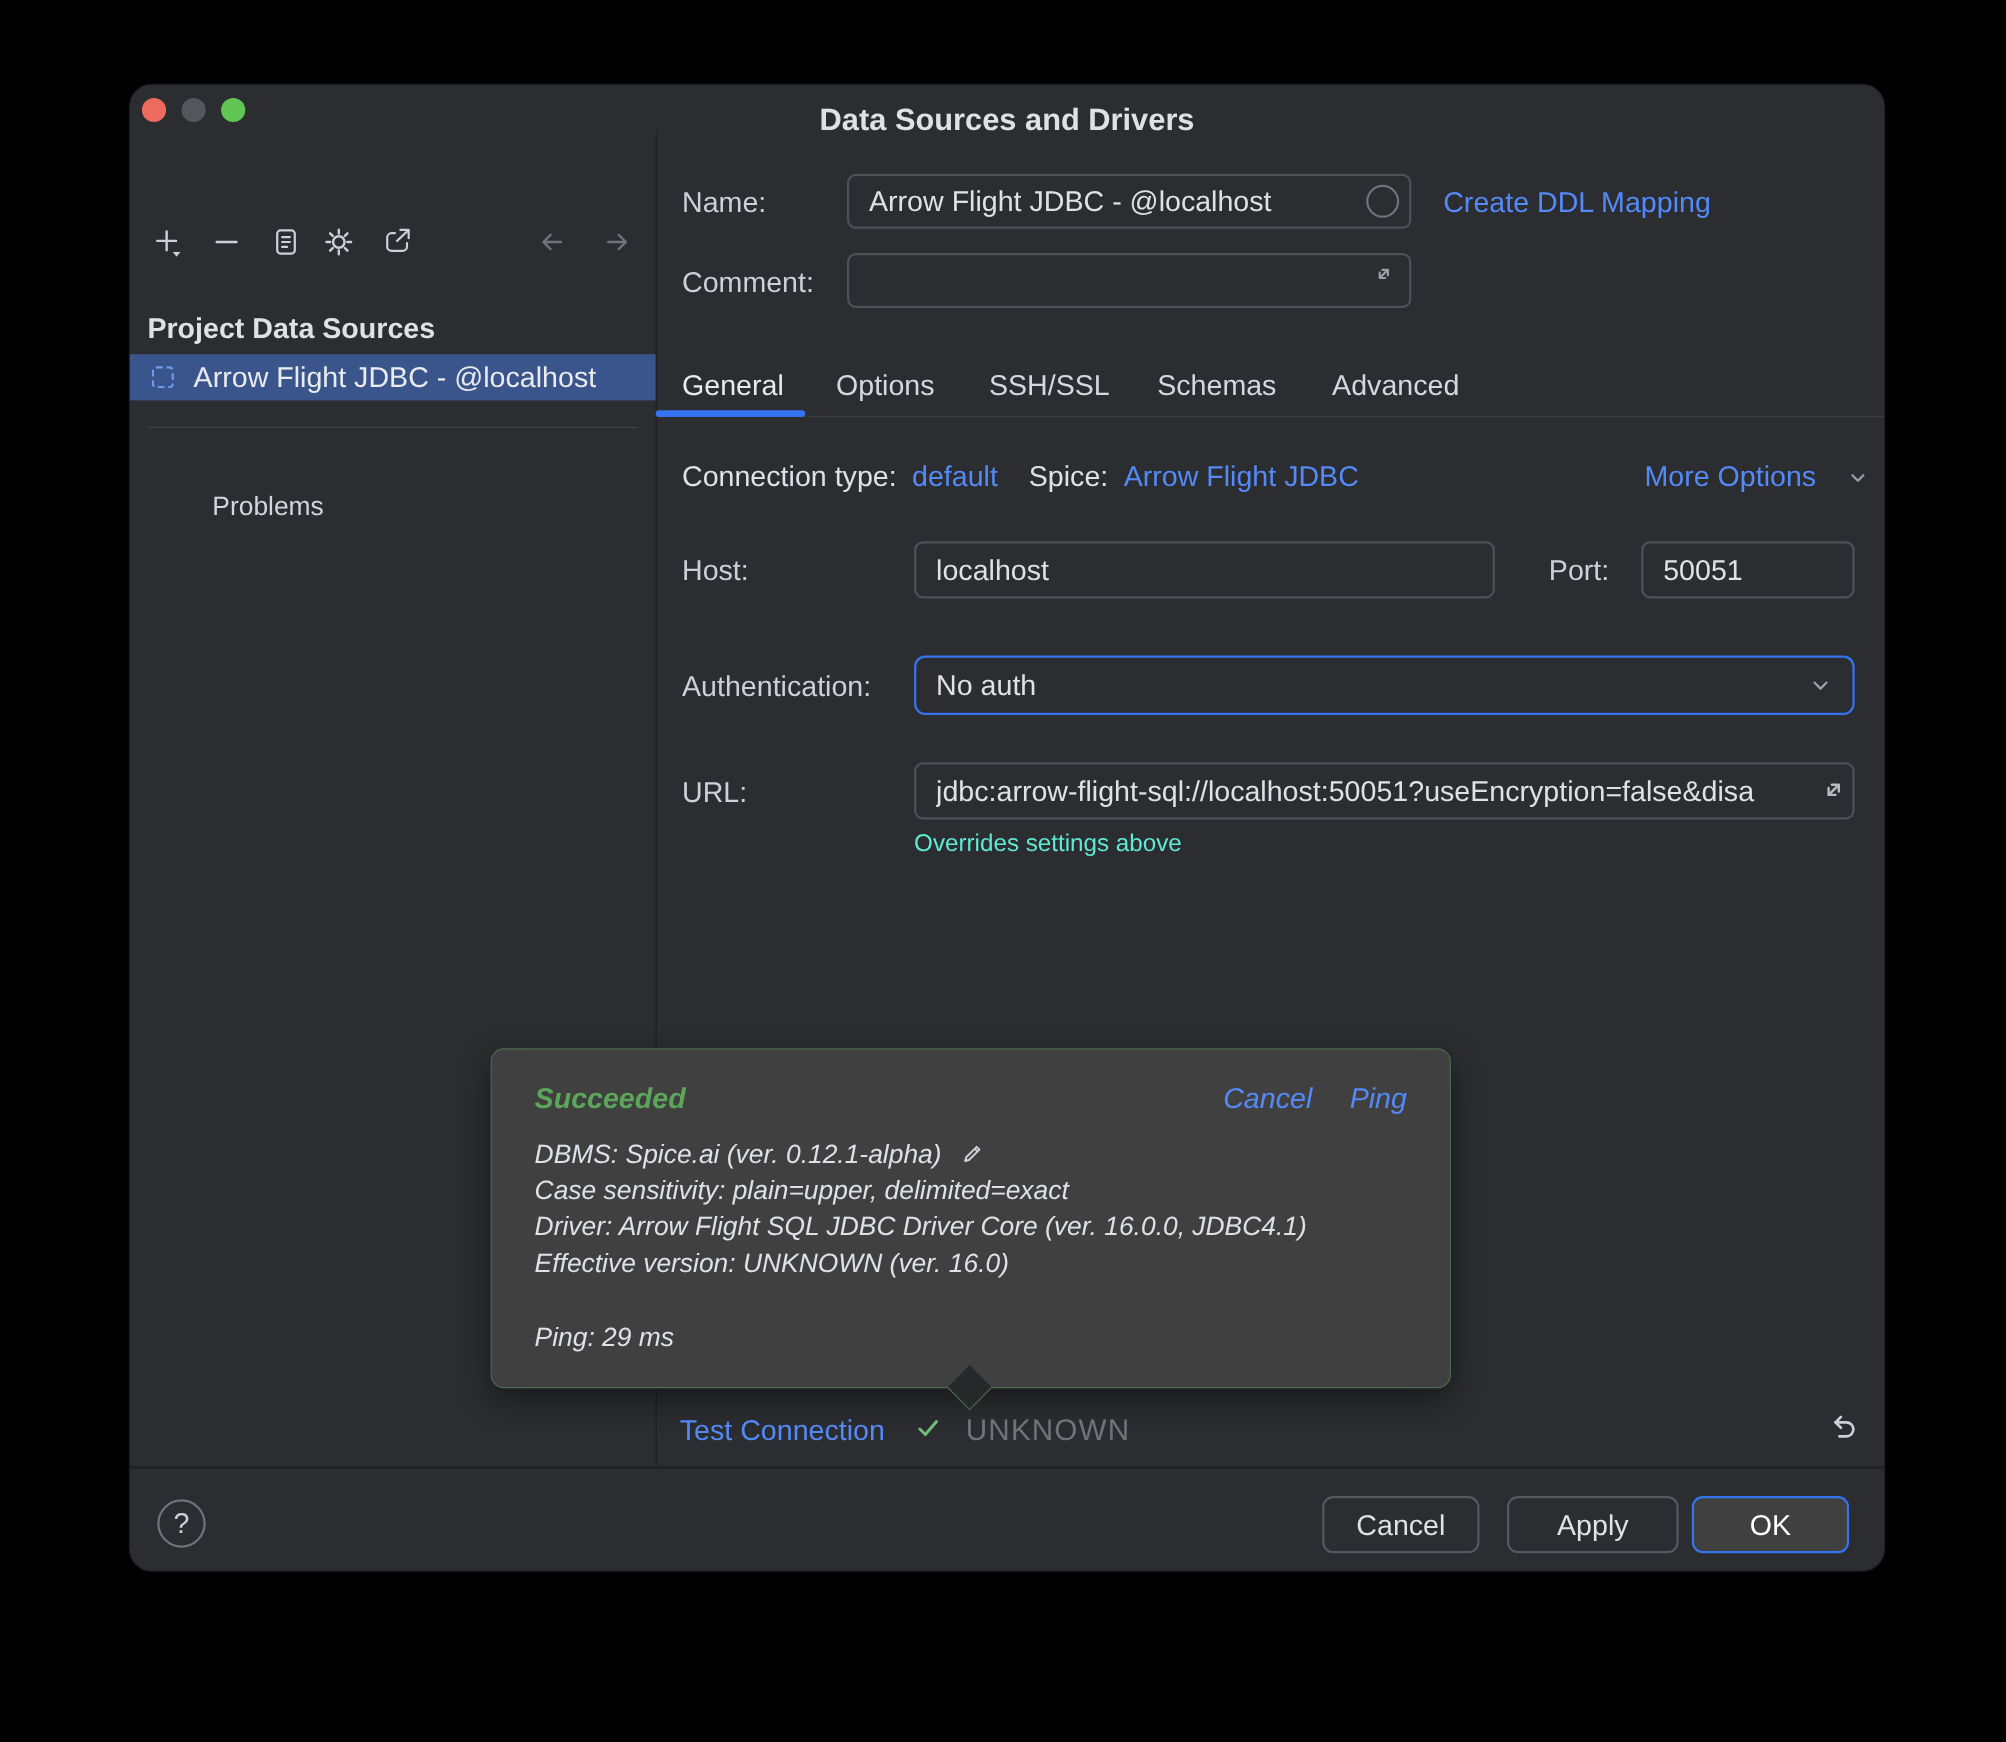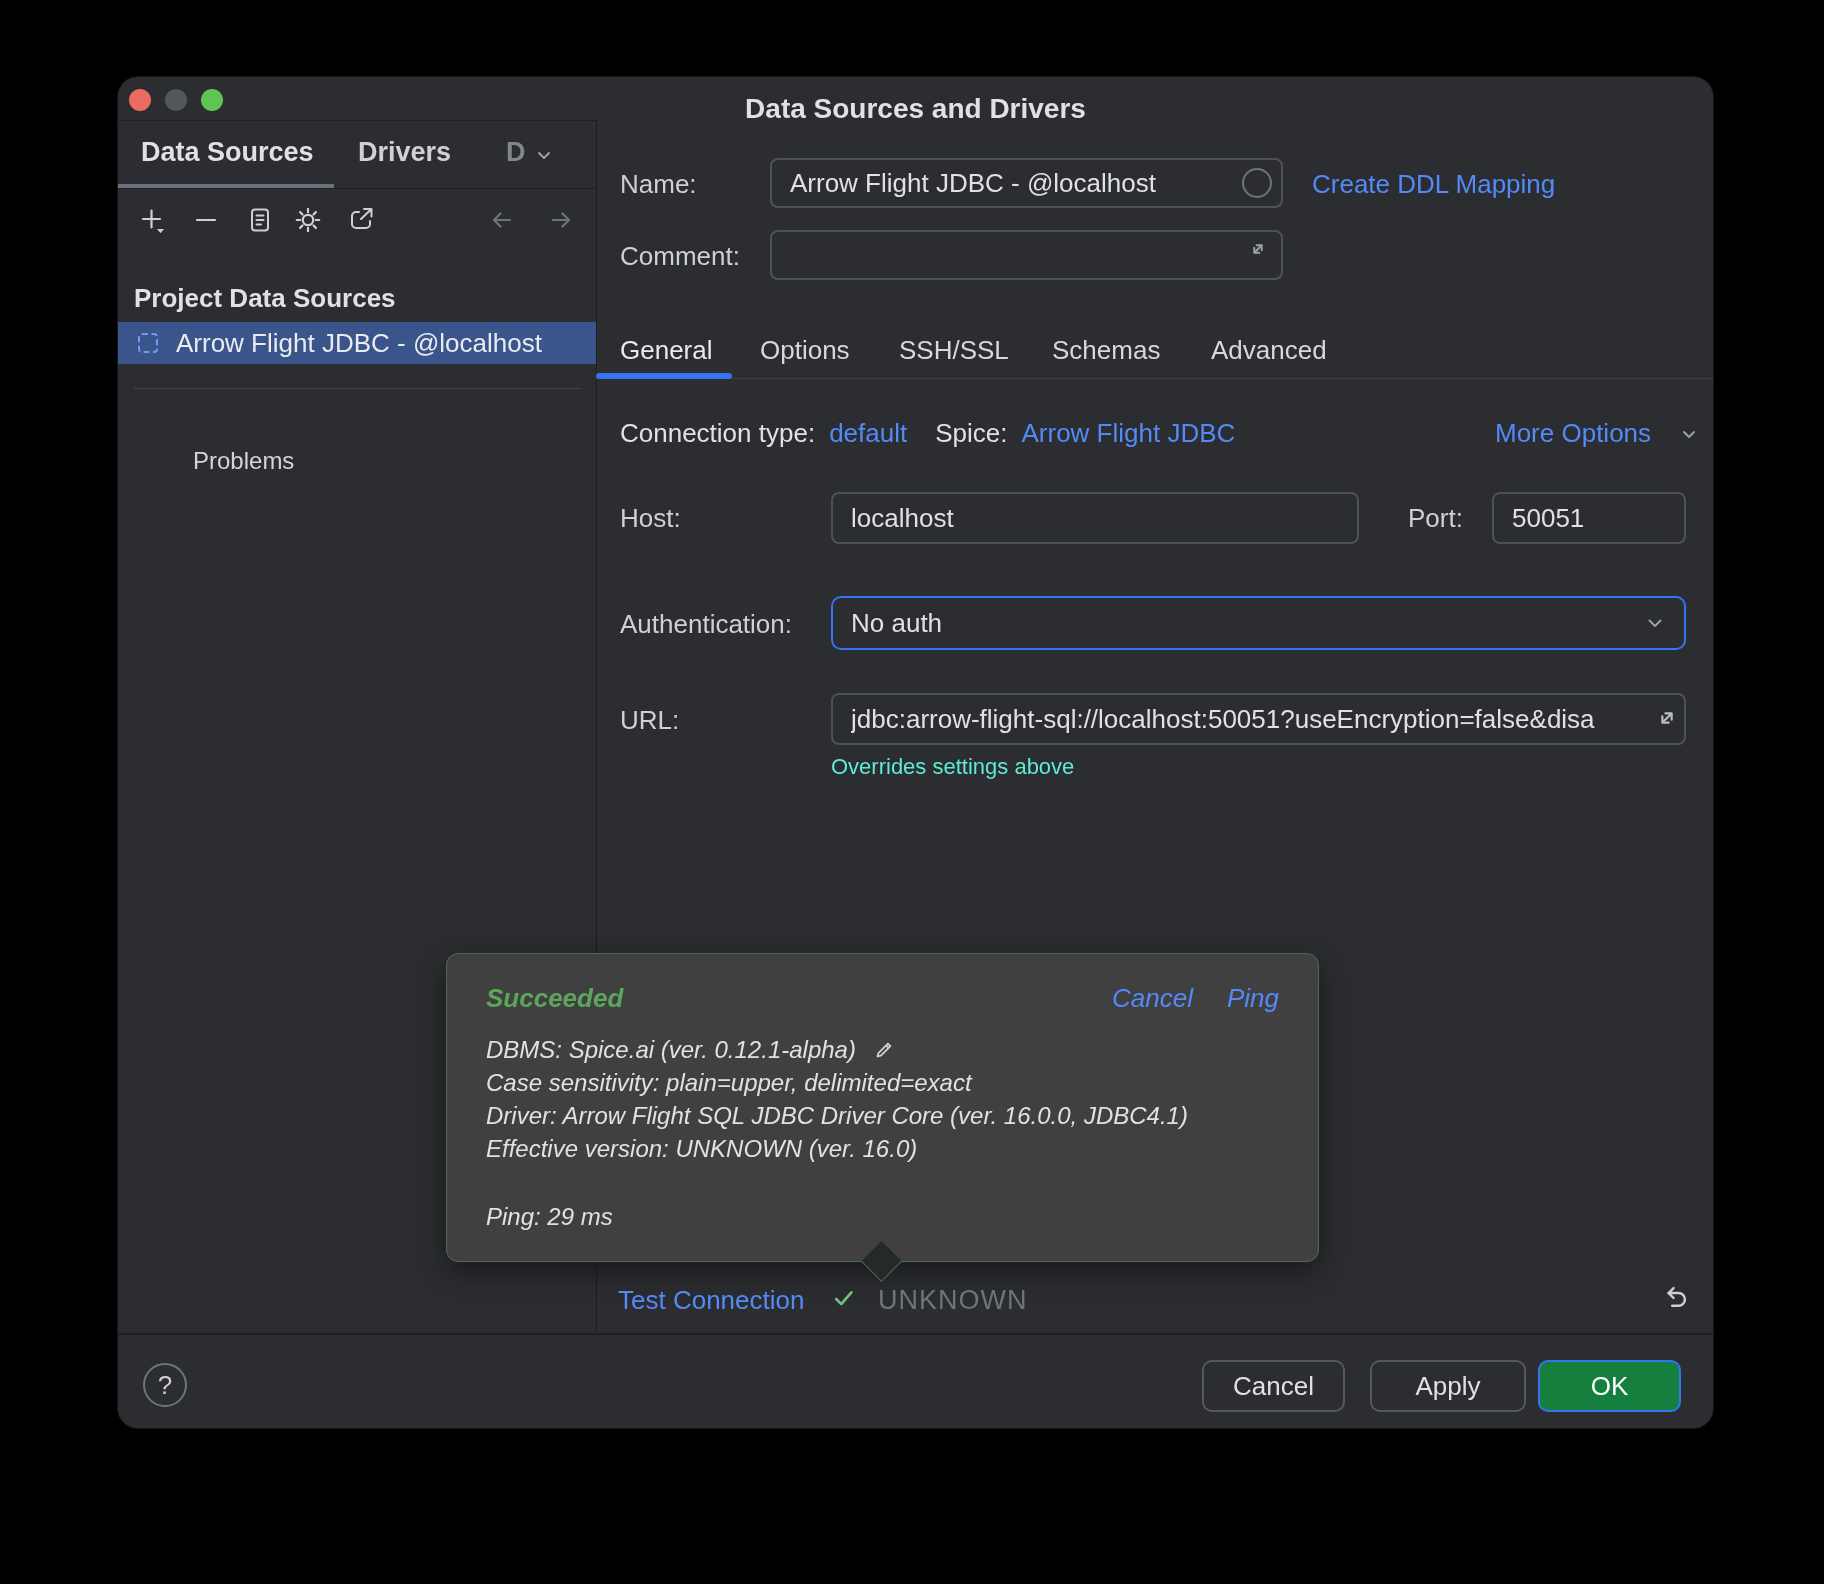--- a/index.html
+++ b/index.html
@@ -36,50 +36,39 @@
   .popup-head{position:absolute;left:39px;right:39px;top:29px;display:flex;align-items:center;}
   .popup-status{font-size:26px;font-weight:600;color:#5CA65C;}
   .popup-links{margin-left:auto;display:flex;gap:34px;}
   .popup-body{position:absolute;left:39px;top:79px;right:30px;font-size:24px;line-height:33px;color:#DFE1E5;white-space:nowrap;}
   .pointer{position:absolute;left:420px;bottom:-15px;width:28px;height:28px;background:#25292A;
     transform:rotate(45deg);border-right:1px solid #4C6B4F;border-bottom:1px solid #4C6B4F;}
   
   .f-div{position:absolute;left:0;top:1256px;width:100%;height:2px;background:#1E1F22;}
   .btn{position:absolute;top:1283px;height:52px;border-radius:10px;border:2px solid #55585E;
     background:transparent;color:#DFE1E5;font-size:26px;font-family:inherit;cursor:pointer;box-sizing:border-box;}
-  .btn.primary{background:#15803d;border-color:#3574F0;color:#FFFFFF;}
+  .btn.primary{background:#404040;border-color:#3574F0;color:#FFFFFF;}
   .help{position:absolute;left:25px;top:1286px;width:44px;height:44px;border:2px solid #6F737A;border-radius:50%;
     box-sizing:border-box;display:flex;align-items:center;justify-content:center;color:#CED0D6;font-size:26px;cursor:pointer;}
   svg{display:block;}
 </style>
 </head>
 <body>
 
 <div class="window">
 
   <div>
     <span class="tl" style="left:11px;background:#EC6A5E;"></span>
     <span class="tl" style="left:47px;background:#53575B;"></span>
     <span class="tl" style="left:83px;background:#61C554;"></span>
     <div class="title">Data Sources and Drivers</div>
   </div>
 
   <div class="v-div"></div>
 
-  <div class="sb-tabs">
-    <span class="sb-tab" style="left:23px;">Data Sources</span>
-    <span class="sb-tab" style="left:240px;color:#CFD1D7;">Drivers</span>
-    <span class="sb-tab" style="left:388px;color:#83868C;">D</span>
-    <span class="abs" style="left:414px;top:22px;">
-      <svg width="24" height="24" viewBox="0 0 24 24" fill="none" stroke="#9DA0A8" stroke-width="2" stroke-linecap="round" stroke-linejoin="round">
-          <path d="M7 10l5 5 5-5"></path>
-        </svg>
-    </span>
-    <div class="sb-underline"></div>
-  </div>
 
   <div class="abs" style="left:0;top:117px;width:478px;height:52px;">
     <span class="tb-btn" style="left:18px;">
       <svg width="30" height="30" viewBox="0 0 30 30">
         <path d="M13.5 5.5v17M5 14h17" stroke="#CED0D6" stroke-width="2.2" stroke-linecap="round" fill="none"></path>
         <path d="M19 24h7l-3.5 4.3z" fill="#CED0D6"></path>
       </svg>
     </span>
     <span class="tb-btn" style="left:71px;">
       <svg width="30" height="30" viewBox="0 0 30 30">

